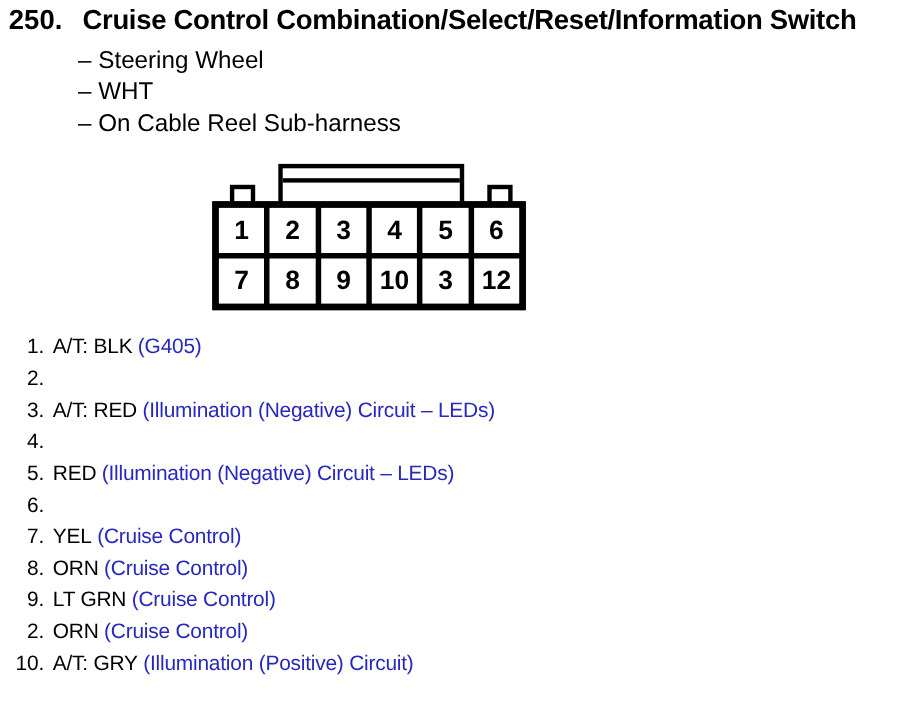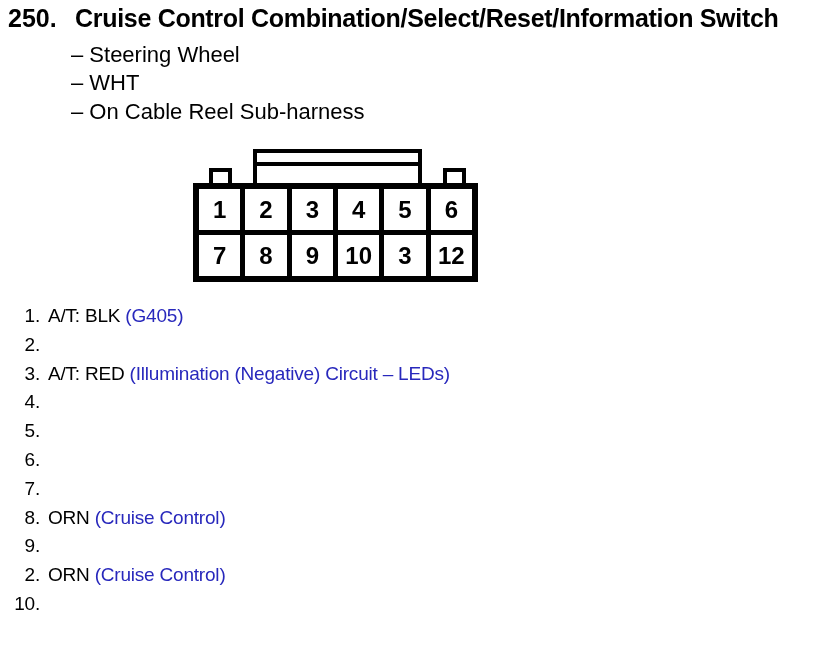--- a/index.html
+++ b/index.html
@@ -180,36 +180,40 @@
   </li>
       <li class="pin-row">
     <span class="pin-num">3.</span>
     <span class="pin-text"><span class="pin-wire">A/T: RED</span><span class="pin-circuit">(Illumination (Negative) Circuit – LEDs)</span></span>
   </li>
       <li class="pin-row">
     <span class="pin-num">4.</span>
   </li>
       <li class="pin-row">
     <span class="pin-num">5.</span>
+    <span class="pin-text"><span class="pin-wire">RED</span><span class="pin-circuit">(Illumination (Negative) Circuit – LEDs)</span></span>
   </li>
       <li class="pin-row">
     <span class="pin-num">6.</span>
   </li>
       <li class="pin-row">
     <span class="pin-num">7.</span>
+    <span class="pin-text"><span class="pin-wire">YEL</span><span class="pin-circuit">(Cruise Control)</span></span>
   </li>
       <li class="pin-row">
     <span class="pin-num">8.</span>
     <span class="pin-text"><span class="pin-wire">ORN</span><span class="pin-circuit">(Cruise Control)</span></span>
   </li>
       <li class="pin-row">
     <span class="pin-num">9.</span>
+    <span class="pin-text"><span class="pin-wire">LT GRN</span><span class="pin-circuit">(Cruise Control)</span></span>
   </li>
       <li class="pin-row">
     <span class="pin-num">2.</span>
     <span class="pin-text"><span class="pin-wire">ORN</span><span class="pin-circuit">(Cruise Control)</span></span>
   </li>
       <li class="pin-row">
     <span class="pin-num">10.</span>
+    <span class="pin-text"><span class="pin-wire">A/T: GRY</span><span class="pin-circuit">(Illumination (Positive) Circuit)</span></span>
   </li>
     </ol>
 
 </div>
 
 </body></html>

